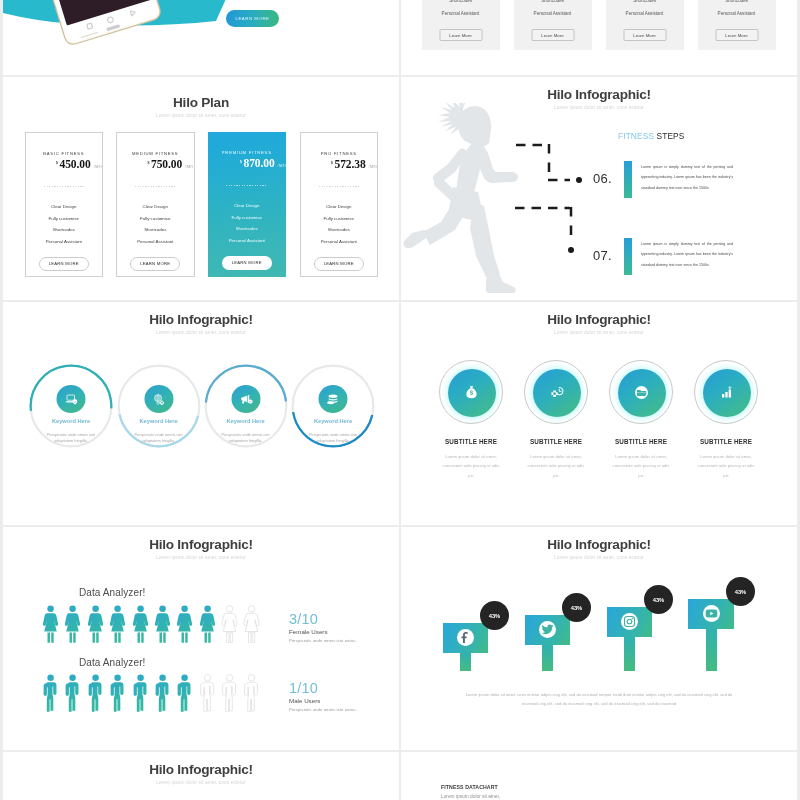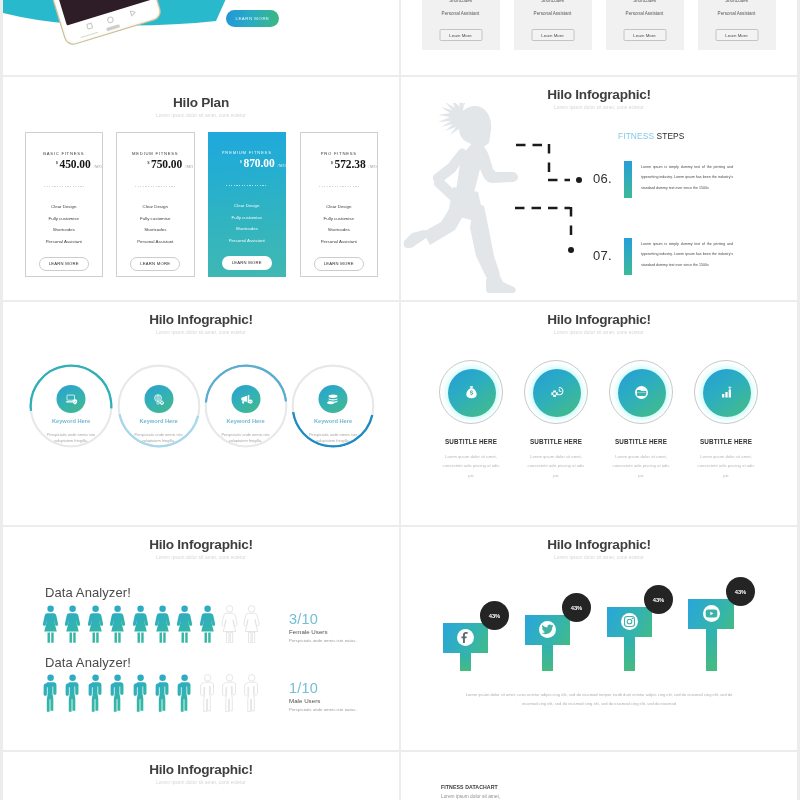--- a/index.html
+++ b/index.html
@@ -81,21 +81,21 @@
   .sub-disc{position:absolute;left:7.5px;top:7.5px;width:48px;height:48px;border-radius:50%;
      background:linear-gradient(145deg,#269cd6 0%,#2badc2 40%,#3bb79c 75%,#45bb86 100%);box-shadow:0 0 5px 2px rgba(150,245,245,.55);
      display:flex;align-items:center;justify-content:center;}
   .sub-label{text-align:center;margin-top:14px;font-size:6.3px;font-weight:bold;color:#333;letter-spacing:.15px;}
   .sub-desc{margin:7px auto 0;width:62px;text-align:center;font-size:4.2px;line-height:2.25;color:#b7b7b7;}
 
   
   #people{left:3px;top:527px;width:396px;height:223px;}
   #people .s-title{position:absolute;left:0;right:0;top:11px;}
   #people .s-sub{position:absolute;left:0;right:0;top:28px;}
-  .pa-label{position:absolute;font-size:13px;color:#4b4b4b;letter-spacing:0.1px;line-height:8px;}
+  .pa-label{position:absolute;font-size:10px;color:#4b4b4b;letter-spacing:0.1px;line-height:8px;margin-left:34px;}
   .pa-row{position:absolute;display:flex;gap:3.2px;}
   .pa-ratio{position:absolute;font-size:14.5px;color:#74bdd6;letter-spacing:.2px;line-height:15px;}
   .pa-cap{position:absolute;font-size:6.2px;color:#4f4f4f;}
   .pa-desc{position:absolute;font-size:4.4px;color:#9c9c9c;}
 
   
   #social{left:401px;top:527px;width:396px;height:223px;}
   #social .s-title{position:absolute;left:0;right:0;top:11px;}
   #social .s-sub{position:absolute;left:0;right:0;top:28px;}
   .so-item{position:absolute;}

